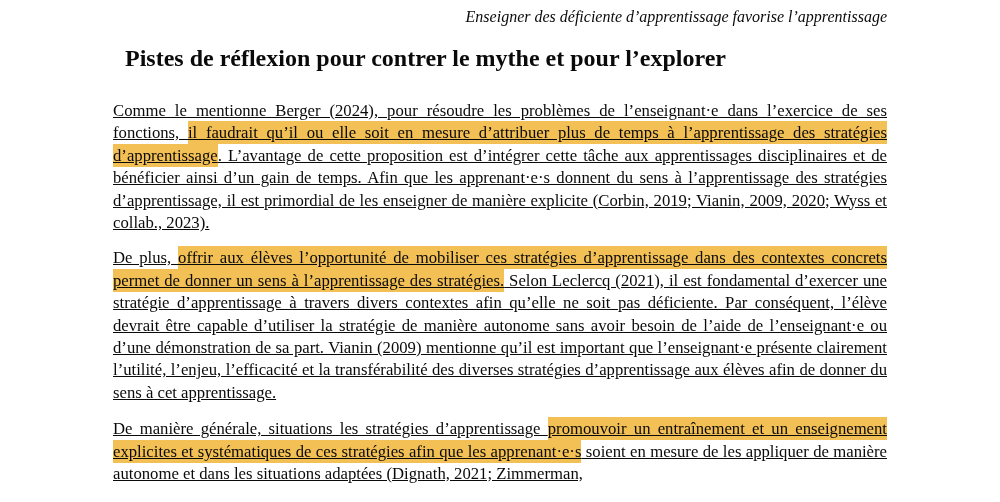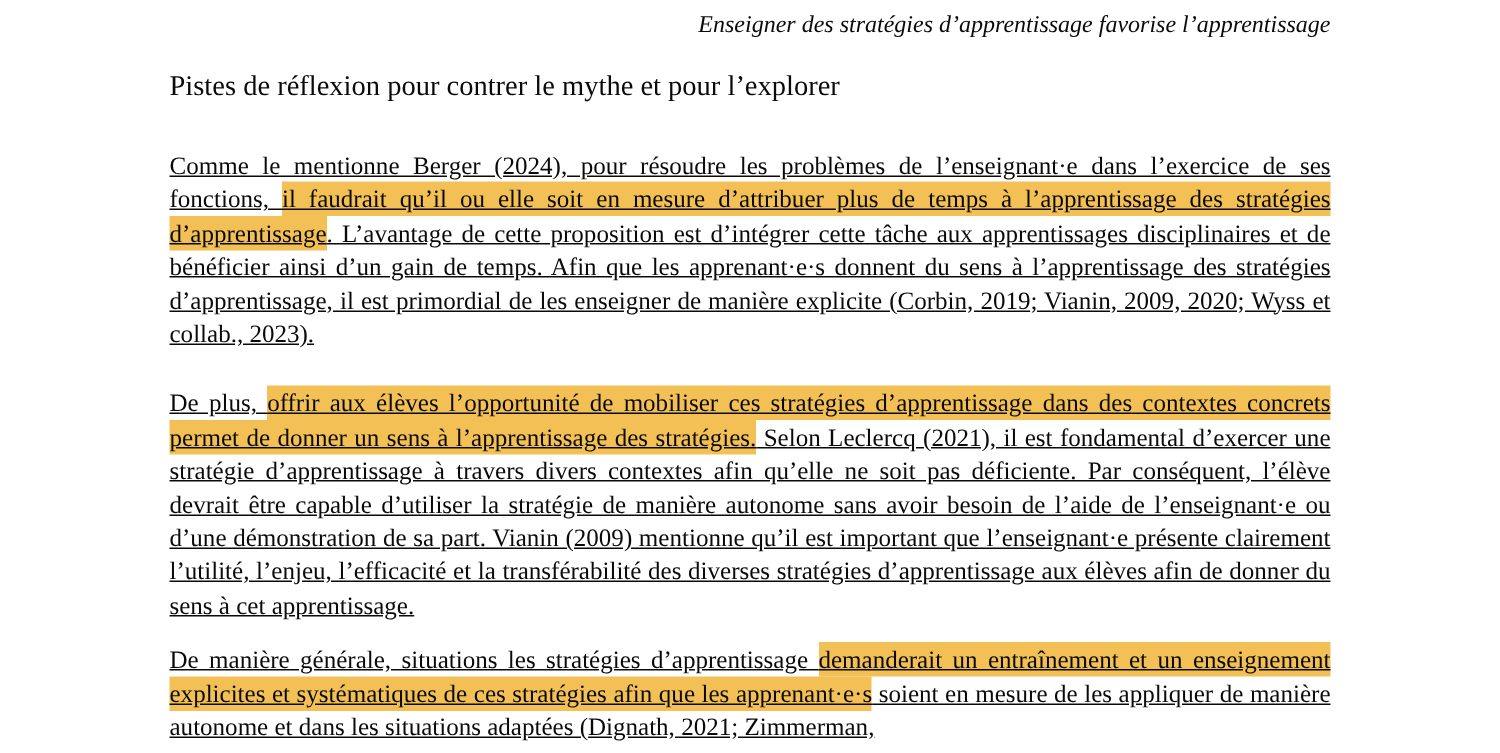--- a/index.html
+++ b/index.html
@@ -22,47 +22,47 @@
     width: 774px;
   }
   .running-header {
     padding-top: 7px;
     text-align: right;
     font-style: italic;
     font-size: 16px;
     line-height: 20px;
   }
   .section-heading {
-    margin: 19px 0 0 0;
-    font-size: 19px;
-    font-weight: normal;
+    margin: 19px 0 0 12px;
+    font-size: 24px;
+    font-weight: bold;
     line-height: 24px;
   }
   .body-text p {
     margin: 0;
     font-size: 16.7px;
     line-height: 22.4px;
     text-align: justify;
     text-decoration: underline;
   }
   .body-text p.para-1 { margin-top: 30px; }
-  .body-text p.para-2 { margin-top: 24px; }
+  .body-text p.para-2 { margin-top: 13px; }
   .body-text p.para-3 { margin-top: 14px; }
   mark.hl {
     background-color: var(--hl-color, #f3c055);
     color: inherit;
     padding: 2px 0;
   }
 </style>
 </head>
 <body style="color: rgb(10, 10, 10); background: rgb(255, 255, 255);">
 
 <div class="page">
-  <div class="running-header">Enseigner des stratégies d’apprentissage favorise l’apprentissage</div>
+  <div class="running-header">Enseigner des déficiente d’apprentissage favorise l’apprentissage</div>
 
   <h1 class="section-heading">Pistes de réflexion pour contrer le mythe et pour l’explorer</h1>
 
   <div class="body-text" id="body-text">
       <p class="para-1"><span>Comme le mentionne Berger (2024), pour résoudre les problèmes de l’enseignant·e dans l’exercice de ses fonctions, </span><mark class="hl">il faudrait qu’il ou elle soit en mesure d’attribuer plus de temps à l’apprentissage des stratégies d’apprentissage</mark><span>. L’avantage de cette proposition est d’intégrer cette tâche aux apprentissages disciplinaires et de bénéficier ainsi d’un gain de temps. Afin que les apprenant·e·s donnent du sens à l’apprentissage des stratégies d’apprentissage, il est primordial de les enseigner de manière explicite (Corbin, 2019; Vianin, 2009, 2020; Wyss et collab., 2023).</span></p>
       <p class="para-2"><span>De plus, </span><mark class="hl">offrir aux élèves l’opportunité de mobiliser ces stratégies d’apprentissage dans des contextes concrets permet de donner un sens à l’apprentissage des stratégies.</mark><span> Selon Leclercq (2021), il est fondamental d’exercer une stratégie d’apprentissage à travers divers contextes afin qu’elle ne soit pas déficiente. Par conséquent, l’élève devrait être capable d’utiliser la stratégie de manière autonome sans avoir besoin de l’aide de l’enseignant·e ou d’une démonstration de sa part. Vianin (2009) mentionne qu’il est important que l’enseignant·e présente clairement l’utilité, l’enjeu, l’efficacité et la transférabilité des diverses stratégies d’apprentissage aux élèves afin de donner du sens à cet apprentissage.</span></p>
-      <p class="para-3"><span>De manière générale, situations les stratégies d’apprentissage </span><mark class="hl">demanderait un entraînement et un enseignement explicites et systématiques de ces stratégies afin que les apprenant·e·s</mark><span> soient en mesure de les appliquer de manière autonome et dans les situations adaptées (Dignath, 2021; Zimmerman,</span></p>
+      <p class="para-3"><span>De manière générale, situations les stratégies d’apprentissage </span><mark class="hl">promouvoir un entraînement et un enseignement explicites et systématiques de ces stratégies afin que les apprenant·e·s</mark><span> soient en mesure de les appliquer de manière autonome et dans les situations adaptées (Dignath, 2021; Zimmerman,</span></p>
     </div>
 </div>
 
 </body></html>

